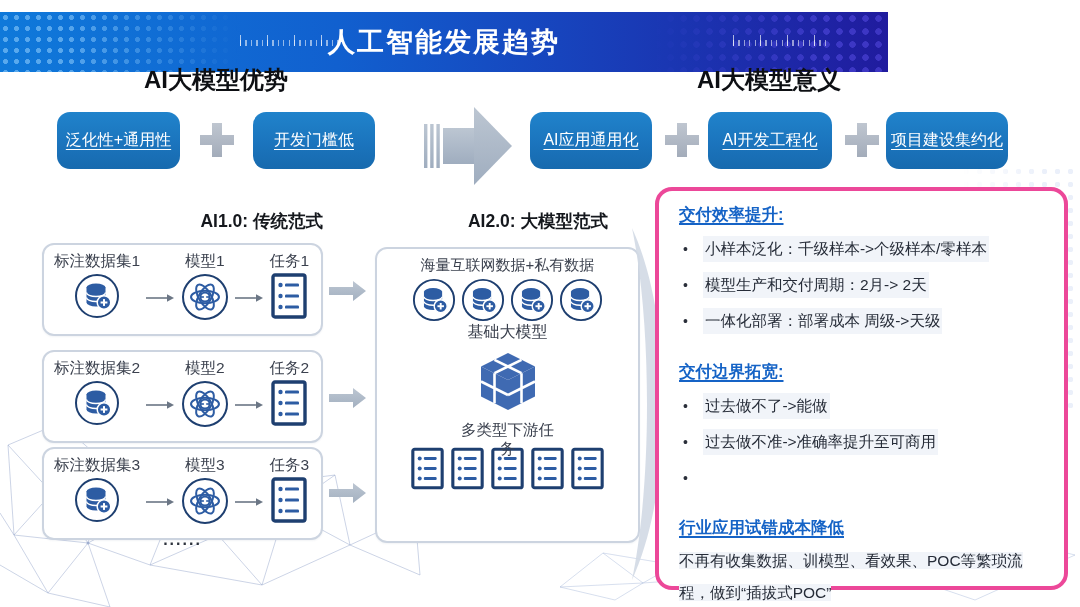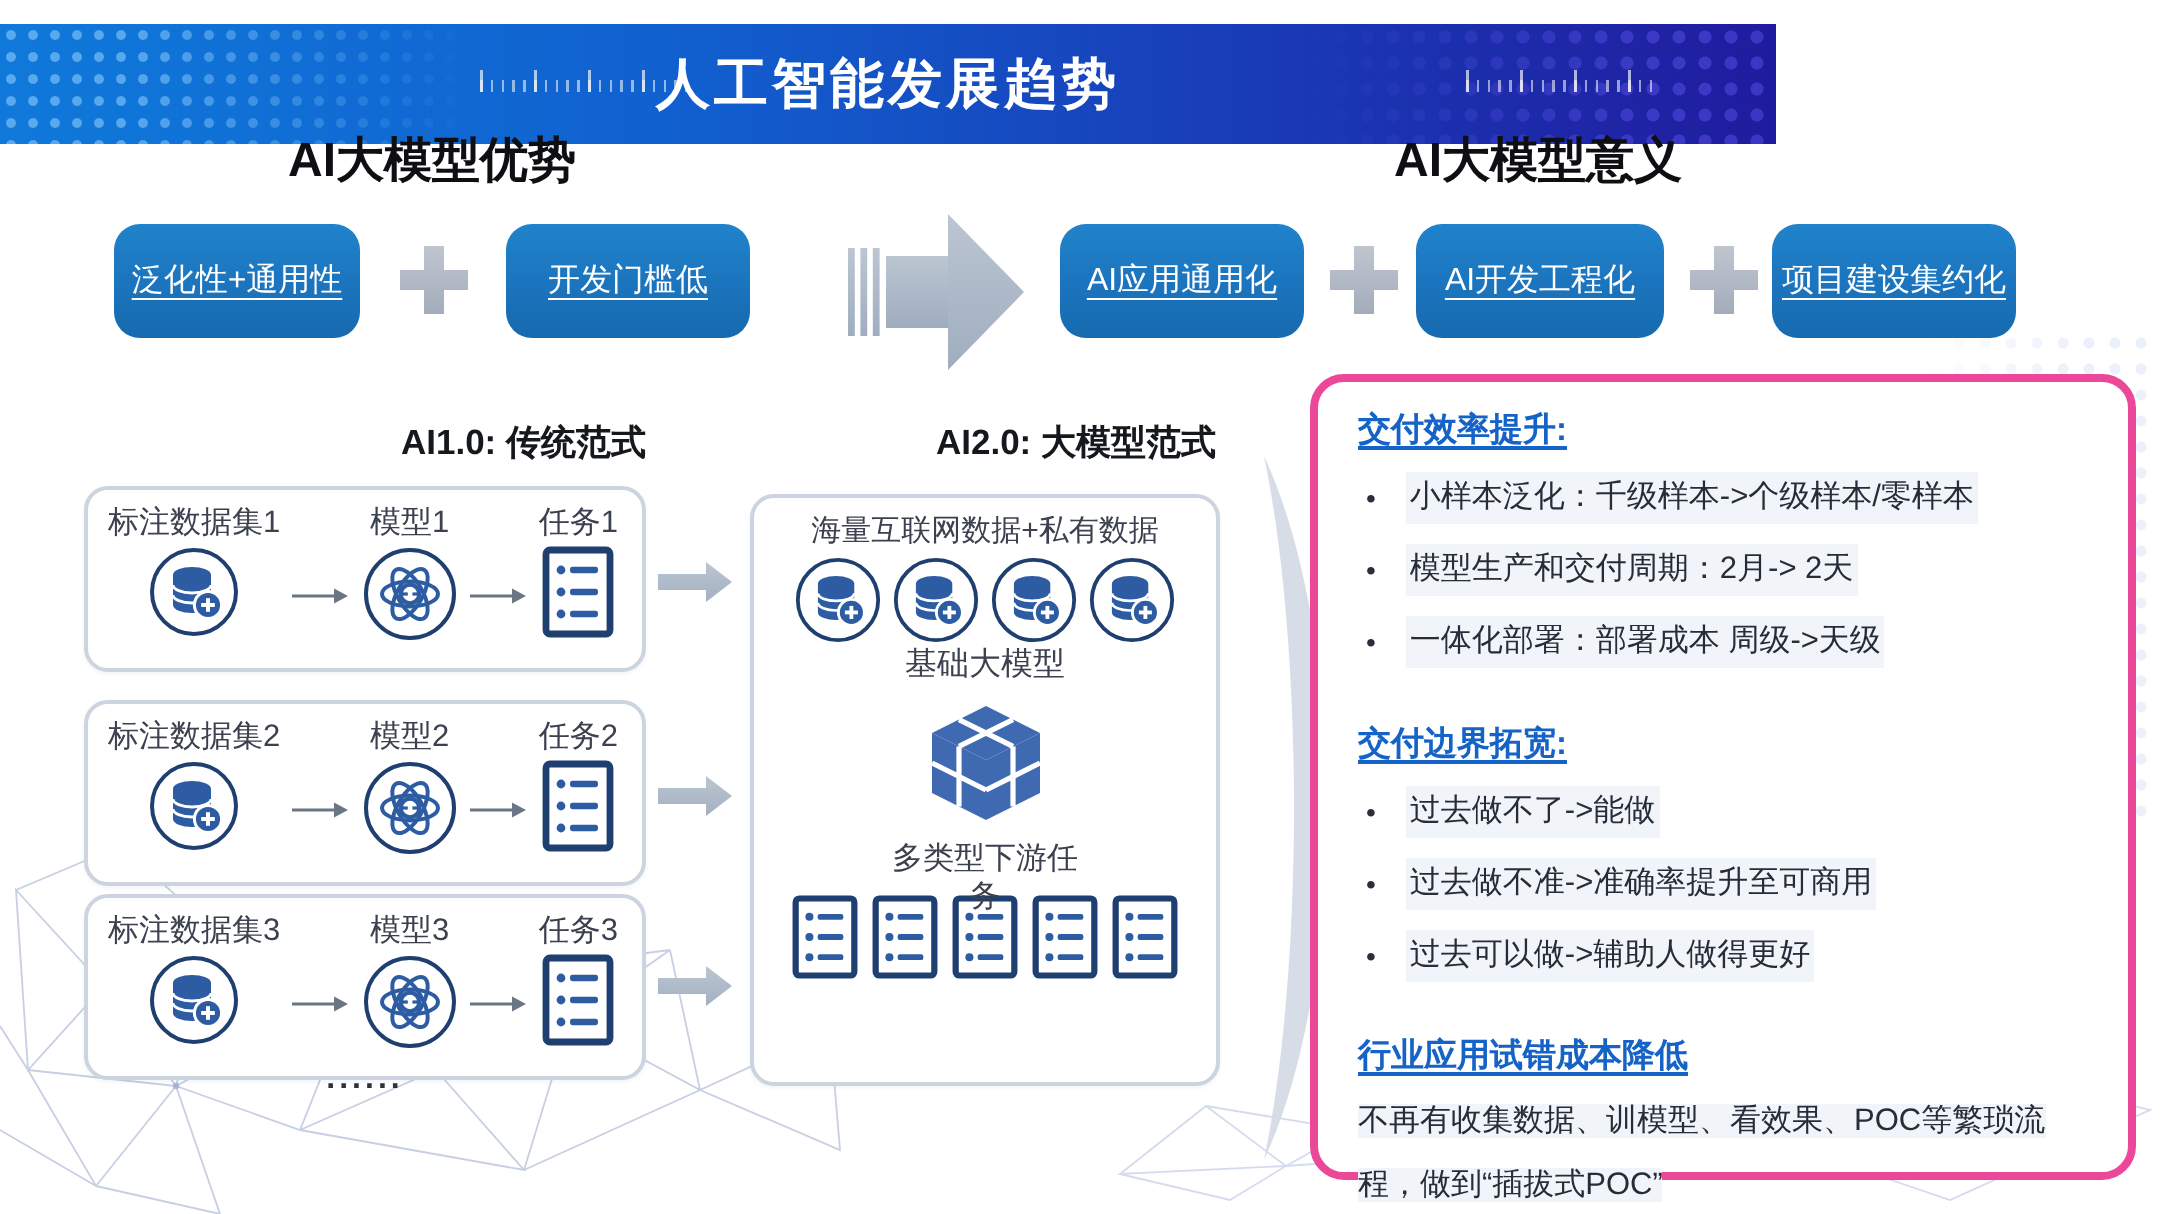--- a/index.html
+++ b/index.html
@@ -53,21 +53,21 @@
   .row-card{left:42px;width:281px;height:93px;display:flex;align-items:flex-start;
             justify-content:space-between;padding:6px 12px 0 10px;}
   .fcol{display:flex;flex-direction:column;align-items:center;}
   .flabel{font-size:15.5px;color:#3b414e;white-space:nowrap;margin-bottom:1px;}
   .icon svg{display:block;}
   .farrow{margin-top:42px;}
   .dots6{position:absolute;left:42px;width:281px;top:531px;text-align:center;
          font-size:16px;font-weight:bold;color:#2c323c;letter-spacing:2px;}
 
   
-  .mid-card{left:375px;top:247px;width:235px;height:296px;display:flex;flex-direction:column;
+  .mid-card{left:375px;top:247px;width:265px;height:296px;display:flex;flex-direction:column;
             align-items:center;padding-top:7px;}
   .mid-label{font-size:15px;color:#3b414e;white-space:nowrap;}
   .mid-row{display:flex;gap:5px;margin-top:3px;}
   .mid-db svg{width:44px;height:44px;}
   .mid-label2{font-size:16px;color:#3b414e;}
   .cube{margin-top:7px;}
   .mid-tasks-label{width:104px;text-align:center;font-size:15.5px;line-height:1.25;color:#3b414e;
                    margin-top:8px;margin-bottom:-15px;position:relative;z-index:2;font-family:Liberation Serif, serif;}
   .tasks{gap:7px;}
   .mid-task svg{width:33px;height:43px;}
@@ -570,21 +570,20 @@
       <div class="bullet">
           <span class="b">•</span>
         <span class="btext">过去做不了-&gt;能做</span>
         </div>
       <div class="bullet">
           <span class="b">•</span>
         <span class="btext">过去做不准-&gt;准确率提升至可商用</span>
         </div>
       <div class="bullet">
           <span class="b">•</span>
-        <span class="btext">过去可以做-&gt;辅助人做得更好</span>
         </div>
     </section>
     <section class="psec3">
       <span class="ptitle">行业应用试错成本降低</span>
       <p class="ptext"><span>不再有收集数据、训模型、看效果、POC等繁琐流程，做到“插拔式POC”</span></p>
     </section>
   </aside>
 
 </div>
 

